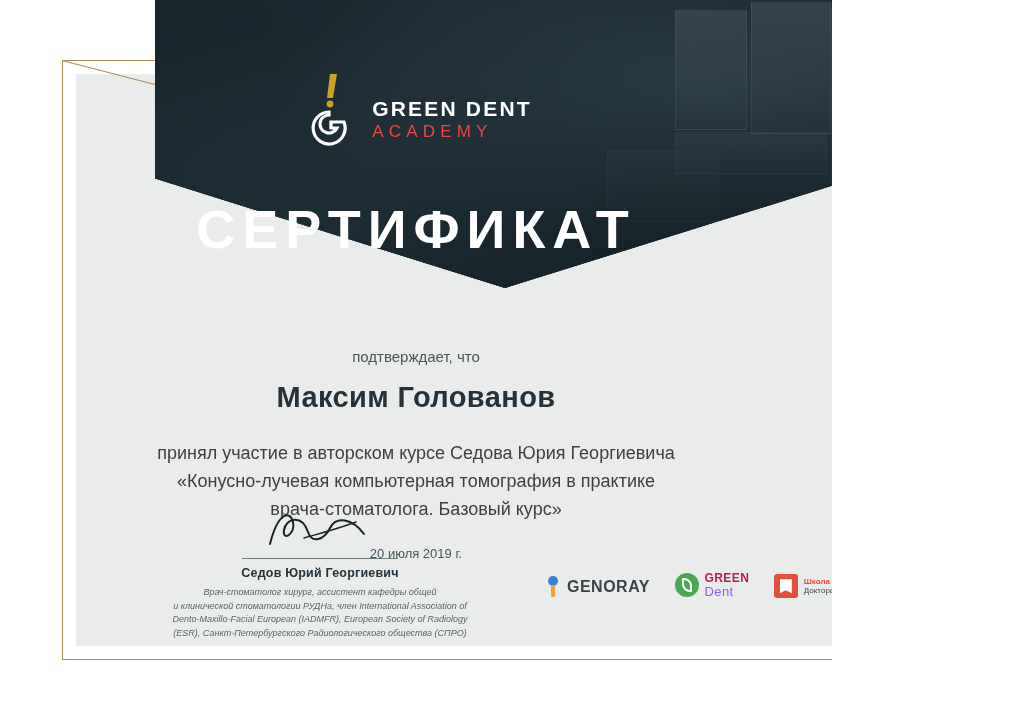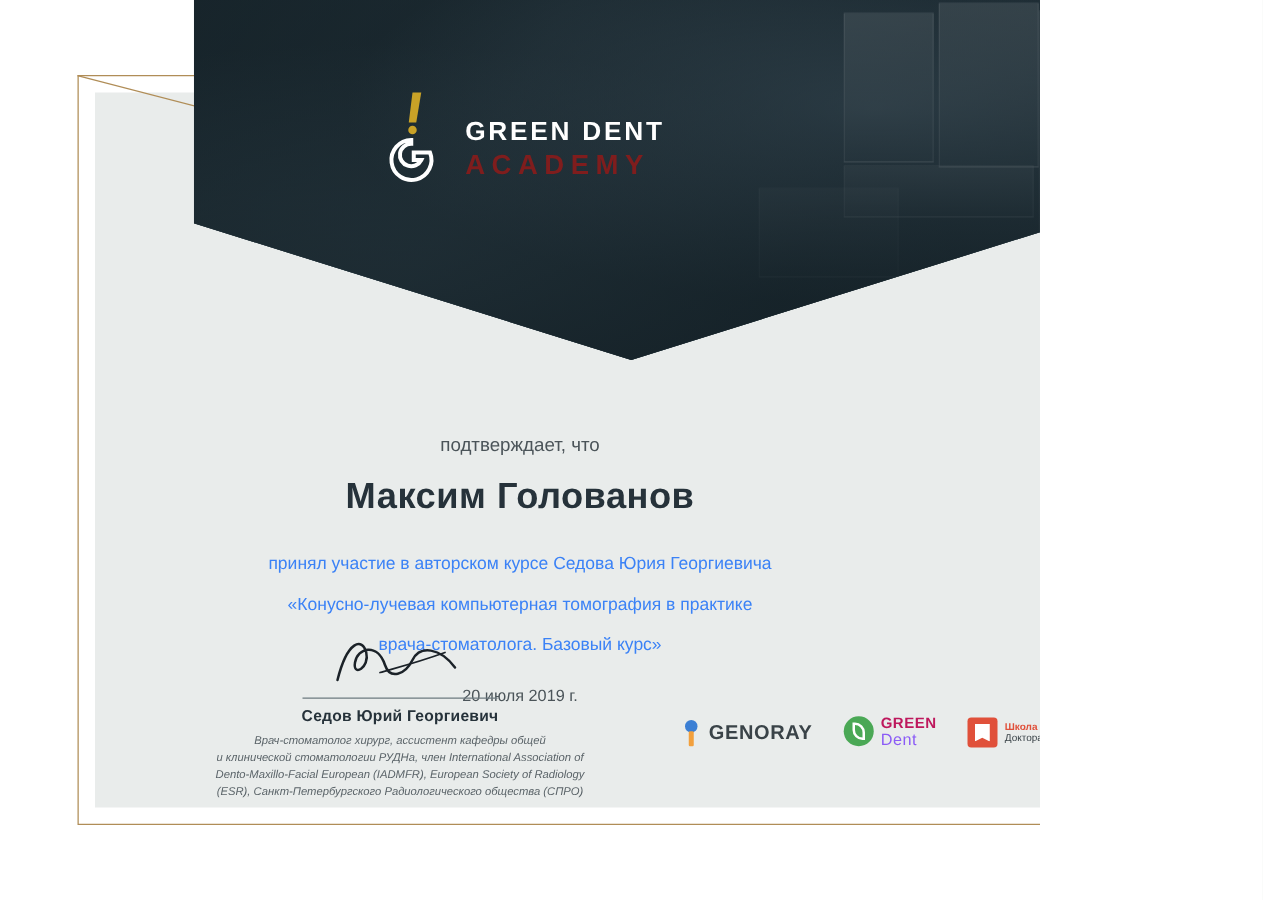--- a/index.html
+++ b/index.html
@@ -122,24 +122,24 @@
     color: #ffffff;
     line-height: 1.05;
     padding-top: 18px;
   }
   .logo-text .l1 {
     font-size: 21px;
     letter-spacing: 2.2px;
     font-weight: 700;
   }
   .logo-text .l2 {
-    font-size: 22px;
+    font-size: 17px;
     letter-spacing: 5.2px;
-    font-weight: 700;
-    color: #7f1d1d;
+    font-weight: 400;
+    color: #ef4444;
     margin-top: 3px;
   }
 
   .cert-title {
     position: absolute;
     left: 0;
     right: 0;
     top: 198px;
     text-align: center;
     color: #ffffff;
@@ -162,24 +162,23 @@
     margin-bottom: 16px;
   }
   .recipient {
     font-size: 29px;
     font-weight: 700;
     color: #26323a;
     letter-spacing: .4px;
     margin-bottom: 26px;
   }
   .course-line {
-    font-size: 14px;
-    color: #3b82f6;
+    font-size: 18px;
+    color: #404040;
     line-height: 1.55;
-    margin-top: 11px;
   }
   .date {
     margin-top: 22px;
     font-size: 13px;
     color: #4b5459;
   }
 
   
   .sign-block {
     position: absolute;
@@ -301,20 +300,21 @@
         <circle cx="30" cy="32" r="3.4" fill="#c9a227"></circle>
         <path d="M29 40 a16 16 0 1 0 15 10 h-13 v6 h6 a9 9 0 1 1 -8 -13 z" fill="none" stroke="#ffffff" stroke-width="3.2"></path>
       </svg>
     </div>
     <div class="logo-text">
       <div class="l1">GREEN DENT</div>
       <div class="l2">ACADEMY</div>
     </div>
   </div>
 
+  <div class="cert-title">СЕРТИФИКАТ</div>
 
   <div class="body-block">
     <div class="confirms">подтверждает, что</div>
     <div class="recipient">Максим Голованов</div>
     <div class="course-line">принял участие в авторском курсе Седова Юрия Георгиевича</div>
     <div class="course-line">«Конусно-лучевая компьютерная томография в практике</div>
     <div class="course-line">врача-стоматолога. Базовый курс»</div>
     <div class="date">20 июля 2019 г.</div>
   </div>
 

